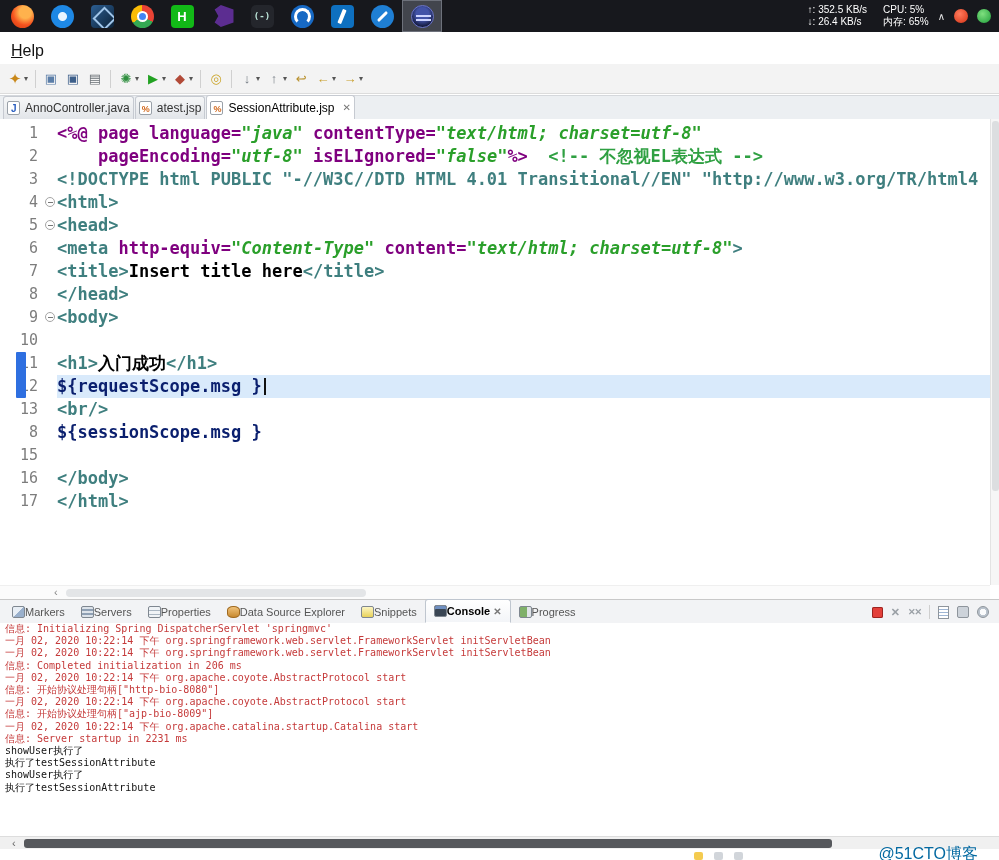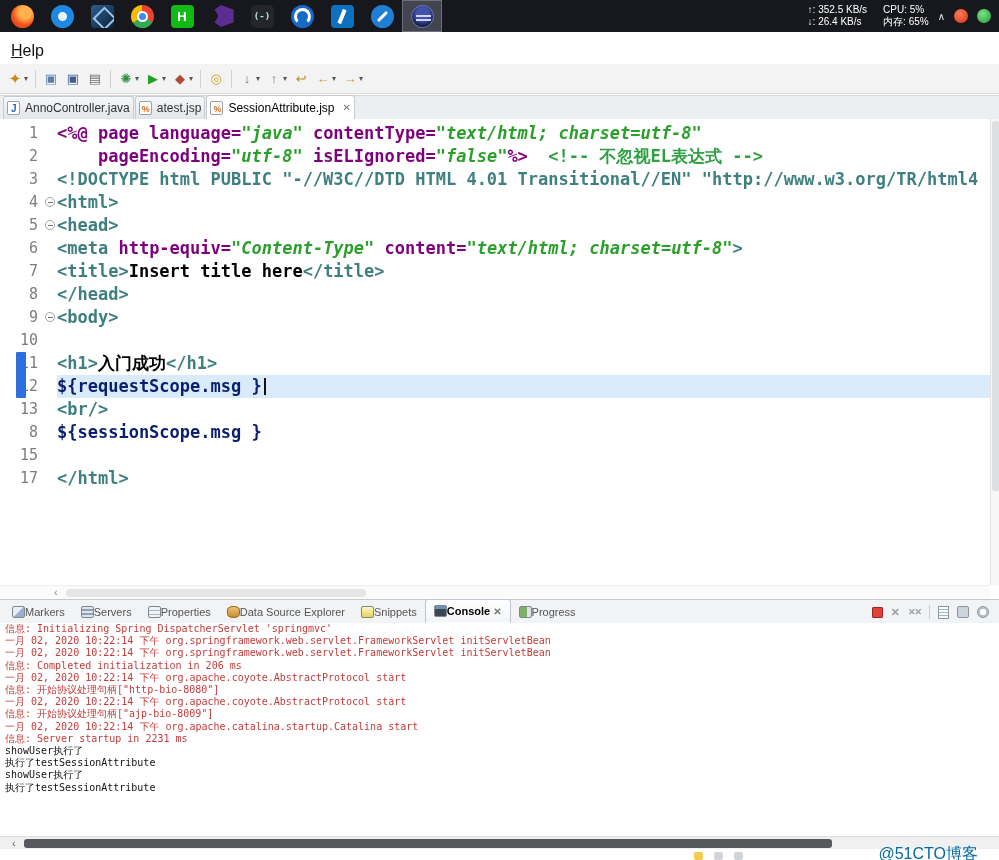--- a/index.html
+++ b/index.html
@@ -344,20 +344,25 @@
           <span class="ln">8</span>
           <span class="foldcol"></span>
           <span class="code-text"><span class="tok-el">${sessionScope.msg }</span></span>
         </div>
         <div class="code-row">
           <span class="ln">15</span>
           <span class="foldcol"></span>
           <span class="code-text"></span>
         </div>
         <div class="code-row">
+          <span class="ln">16</span>
+          <span class="foldcol"></span>
+          <span class="code-text"><span class="tok-tag">&lt;/body&gt;</span></span>
+        </div>
+        <div class="code-row">
           <span class="ln">17</span>
           <span class="foldcol"></span>
           <span class="code-text"><span class="tok-tag">&lt;/html&gt;</span></span>
         </div>
       </div>
     <div class="change-marker"></div>
   </div>
   <div class="evscroll">
     <div class="evthumb"></div>
   </div>

